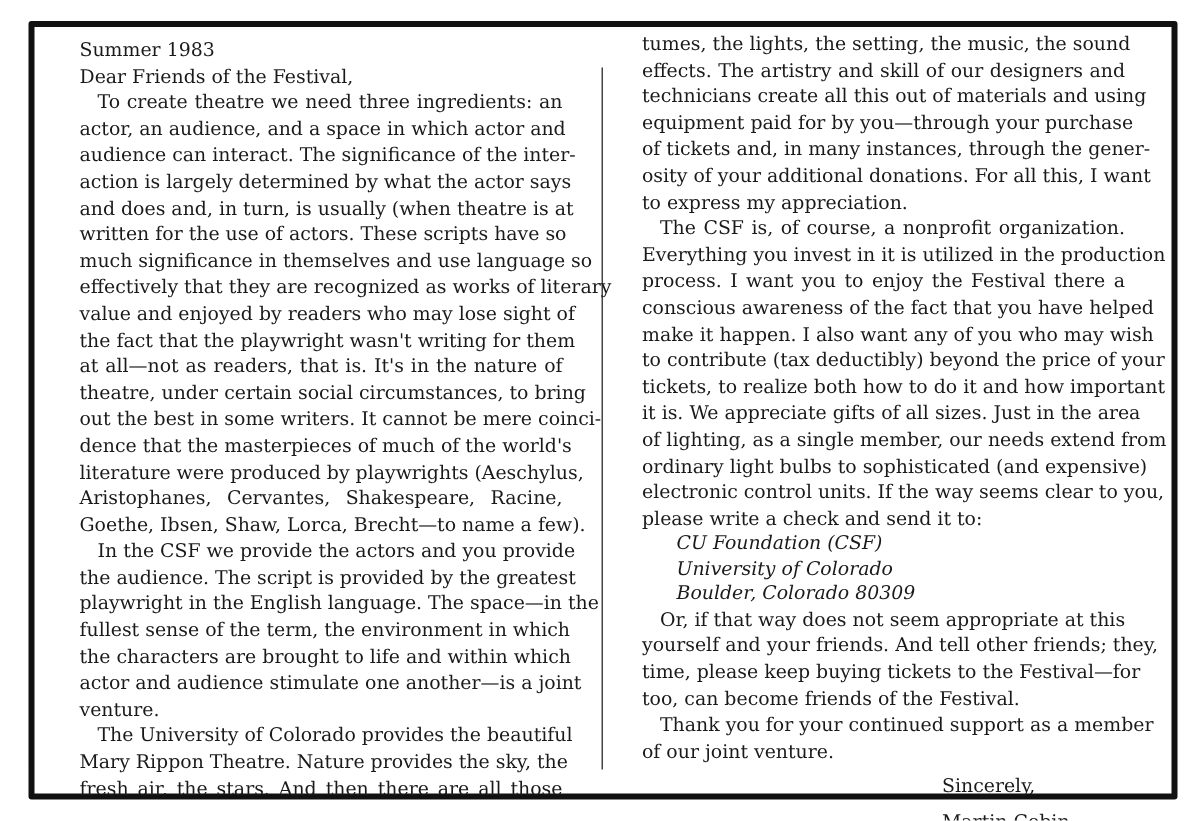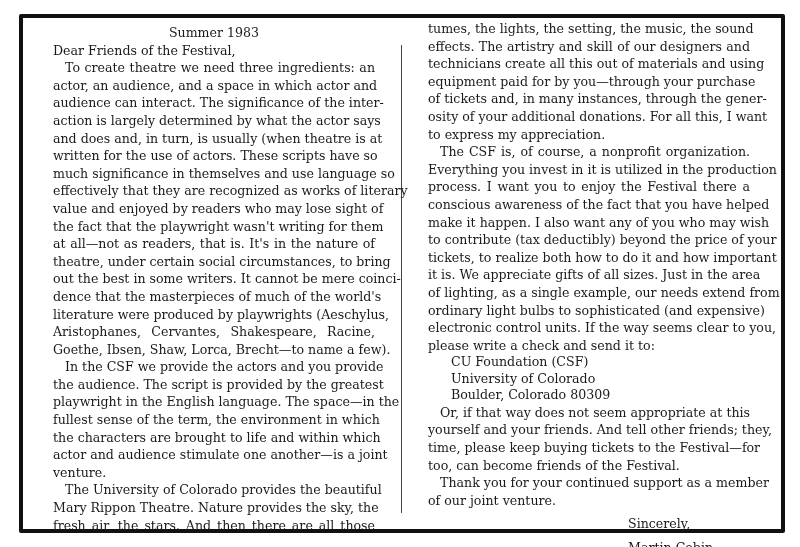--- a/index.html
+++ b/index.html
@@ -6,23 +6,23 @@
   body { width: 800px; height: 547px; position: relative; overflow: hidden;
          font-family: "DejaVu Serif", "Liberation Serif", serif; color: #1a1a1a; }
   .frame { position: absolute; left: 19px; top: 14px; width: 758px; height: 511px;
            border: 4px solid #111; border-radius: 2px; box-sizing: content-box; }
   .divider { position: absolute; left: 401px; top: 45px; width: 1px; height: 468px; background: #444; }
   .col { position: absolute; top: 24px; font-size: 12.6px; line-height: 17.6px; }
   .col .line { display: block; text-align: justify; text-align-last: justify; white-space: nowrap; }
   .col .line.last { text-align-last: left; }
   .left { left: 53px; width: 322px; }
   .right { left: 428px; width: 322px; top: 20px; }
-  .date { text-align: center; display: block; }
+  .date { text-align: left; display: block; }
   .ind { padding-left: 12px; }
-  .addr { padding-left: 23px; line-height: 16.5px; }
+  .addr { padding-left: 23px; line-height: 16.5px; font-style: italic; }
   .sig { padding-left: 200px; margin-top: 6px; line-height: 17px; }
   .sig .gap { height: 7px; }
 </style>
 </head>
 <body>
 
 <div class="frame"></div>
 <div class="divider"></div>
 
 <div class="col left">
@@ -69,21 +69,21 @@
       <span class="line">osity of your additional donations. For all this, I want</span>
       <span class="line last">to express my appreciation.</span>
       <span class="line ind">The CSF is, of course, a nonprofit organization.</span>
       <span class="line">Everything you invest in it is utilized in the production</span>
       <span class="line">process. I want you to enjoy the Festival there a</span>
       <span class="line">conscious awareness of the fact that you have helped</span>
       <span class="line">make it happen. I also want any of you who may wish</span>
       <span class="line">to contribute (tax deductibly) beyond the price of your</span>
       <span class="line">tickets, to realize both how to do it and how important</span>
       <span class="line">it is. We appreciate gifts of all sizes. Just in the area</span>
-      <span class="line">of lighting, as a single example, our needs extend from</span>
+      <span class="line">of lighting, as a single member, our needs extend from</span>
       <span class="line">ordinary light bulbs to sophisticated (and expensive)</span>
       <span class="line">electronic control units. If the way seems clear to you,</span>
       <span class="line last">please write a check and send it to:</span>
     </div>
   <div class="addr">
     <div>CU Foundation (CSF)</div>
     <div>University of Colorado</div>
     <div>Boulder, Colorado 80309</div>
   </div>
   <div id="right-lines-2">

